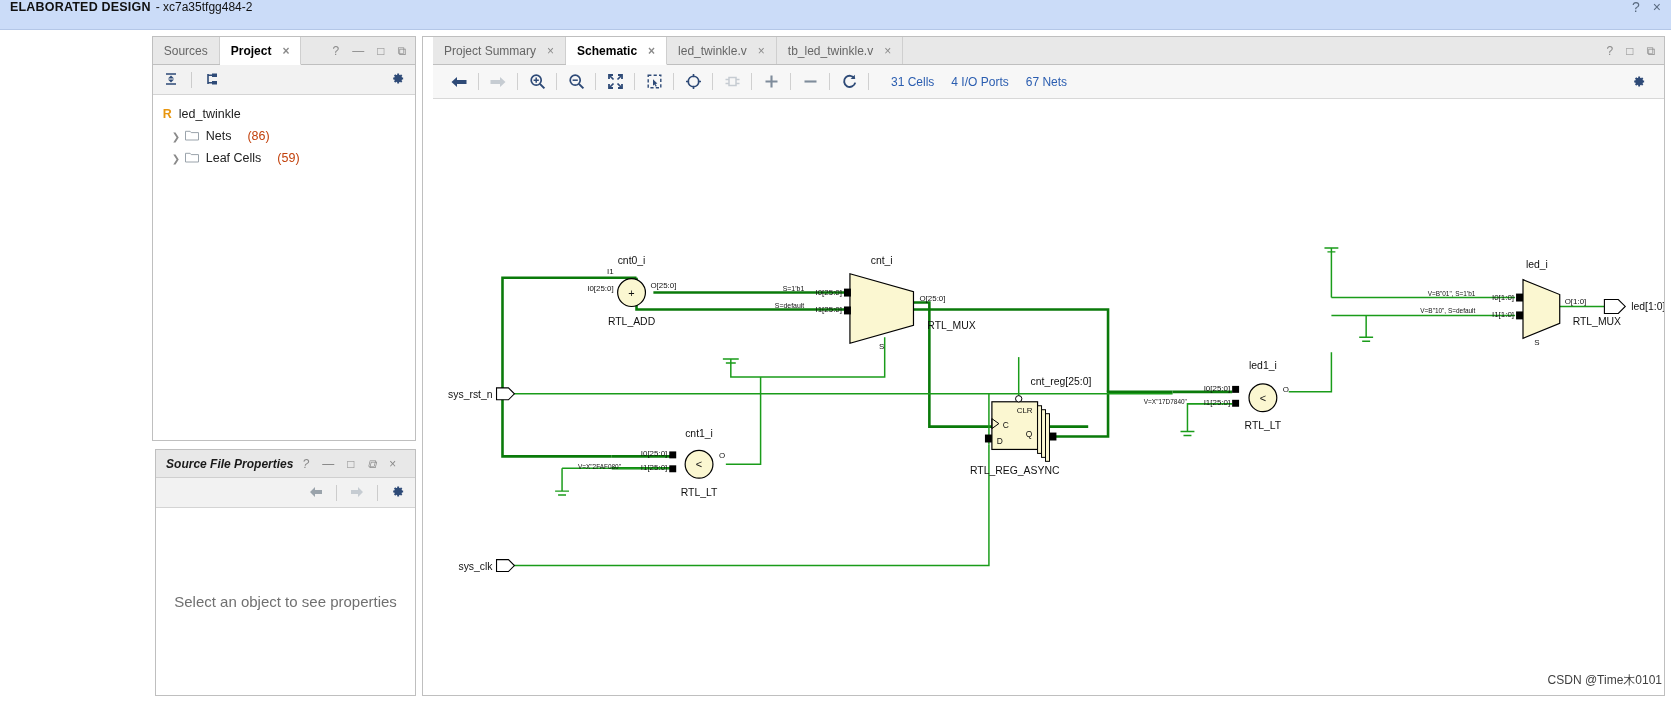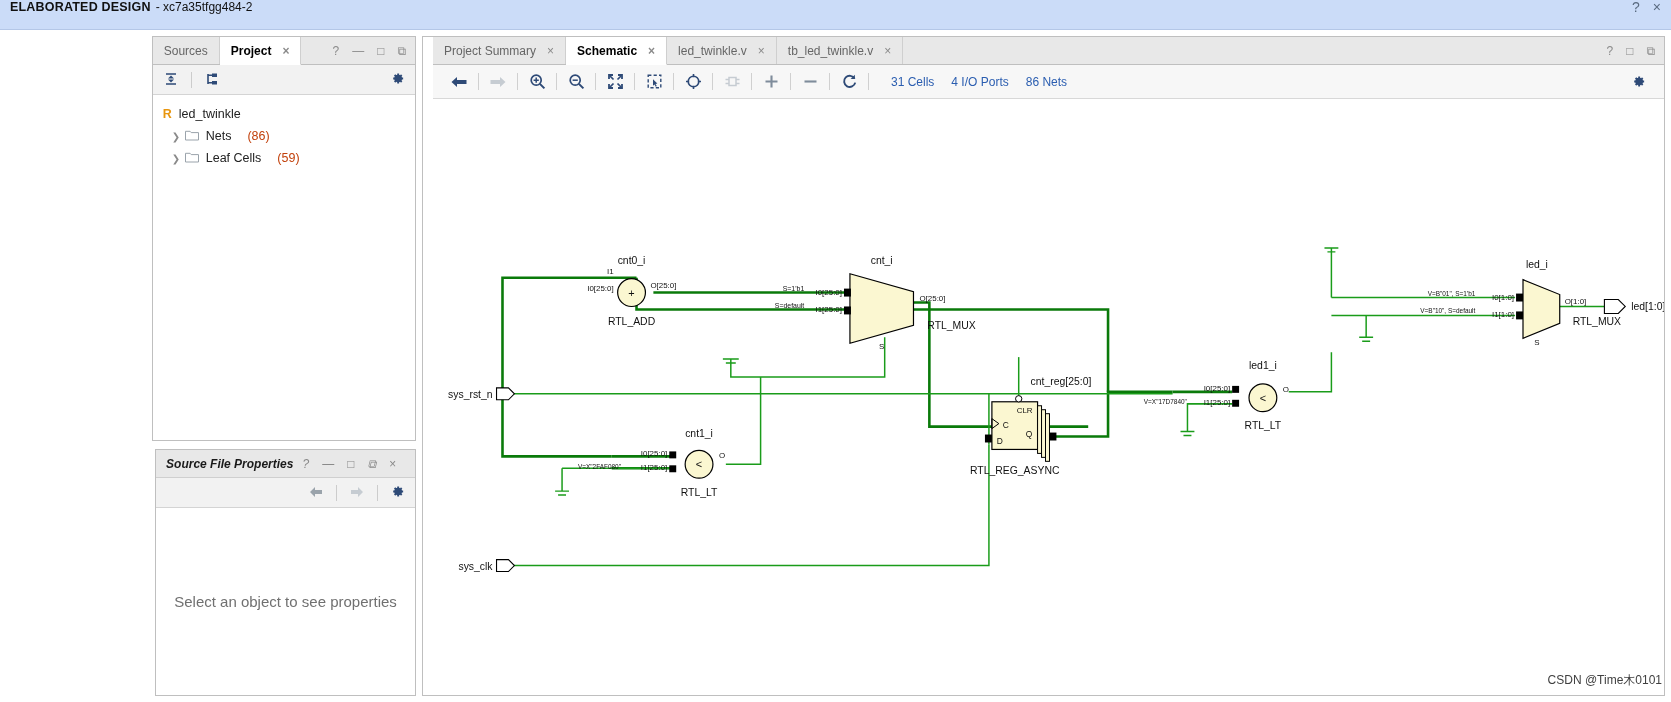--- a/index.html
+++ b/index.html
@@ -309,21 +309,21 @@
       <span class="sep"></span>
       <span class="tb">
         <svg width="17" height="17" viewBox="0 0 17 17">
           <path d="M13.6 5.6A5.6 5.6 0 1 0 14.2 9.6" fill="none" stroke="#2e4a77" stroke-width="1.9"></path>
           <path d="M13.9 1.8v4.3h-4.3z" fill="#2e4a77"></path>
         </svg>
       </span>
       <span class="sep"></span>
       <span class="stat">31 Cells</span>
       <span class="stat">4 I/O Ports</span>
-      <span class="stat">86 Nets</span>
+      <span class="stat">67 Nets</span>
       <span class="spacer"></span>
       <span class="tb">
         <svg width="15" height="15" viewBox="0 0 16 16">
           <path fill="#2e4a77" d="M8 5.1A2.9 2.9 0 1 0 8 10.9 2.9 2.9 0 0 0 8 5.1zm0 4.4a1.5 1.5 0 1 1 0-3 1.5 1.5 0 0 1 0 3z"></path>
           <path fill="#2e4a77" d="M14 7h-1.2a4.9 4.9 0 0 0-.5-1.2l.85-.85-1.4-1.4-.85.85A4.9 4.9 0 0 0 9.7 3.9V2.7H7.7v1.2c-.42.1-.82.26-1.2.47l-.85-.85-1.4 1.4.85.85c-.2.38-.36.78-.46 1.2H3.4v2h1.24c.1.42.26.82.46 1.2l-.85.85 1.4 1.4.85-.85c.38.2.78.36 1.2.47v1.2h2v-1.2c.42-.1.82-.26 1.2-.47l.85.85 1.4-1.4-.85-.85c.2-.38.36-.78.47-1.2H14z"></path>
         </svg>
       </span>
     </div>
 
     <div id="canvas-wrap">

